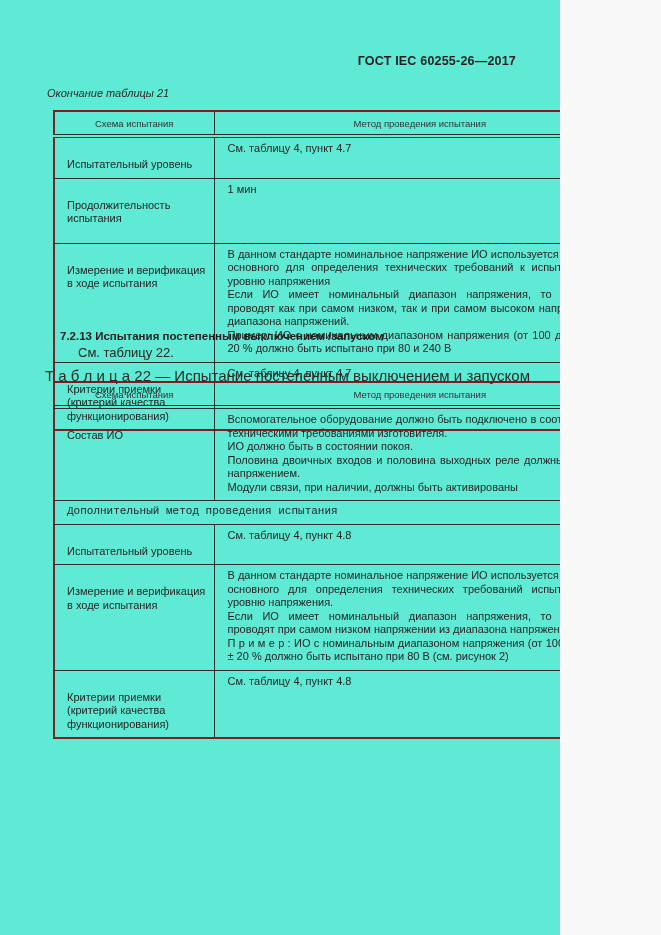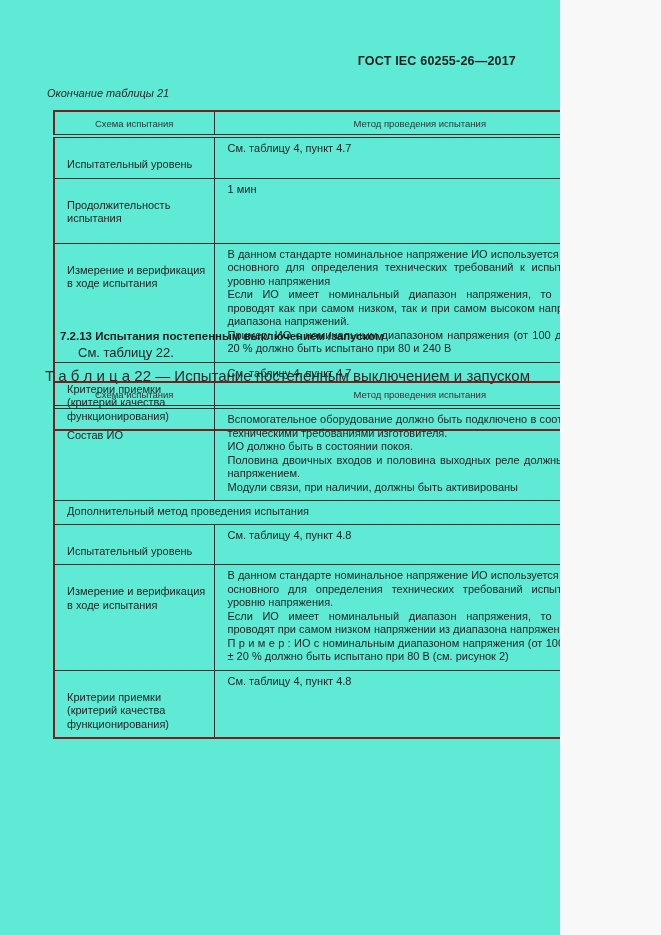--- a/index.html
+++ b/index.html
@@ -64,20 +64,21 @@
     padding: 20px 6px 6px 12px;
   }
   .method-cell {
     padding: 4px 9px 6px 13px;
     text-align: justify;
     white-space: pre-line;
   }
   .method-cell.plain { text-align: left; }
   .span-cell {
     padding: 4px 13px 5px 12px;
+    font-family: Liberation Mono, monospace;
   }
   .section-heading {
     position: absolute;
     top: 330px;
     left: 60px;
     font-size: 11.5px;
     font-weight: bold;
     color: #1e1e1e;
   }
   .section-paragraph {

